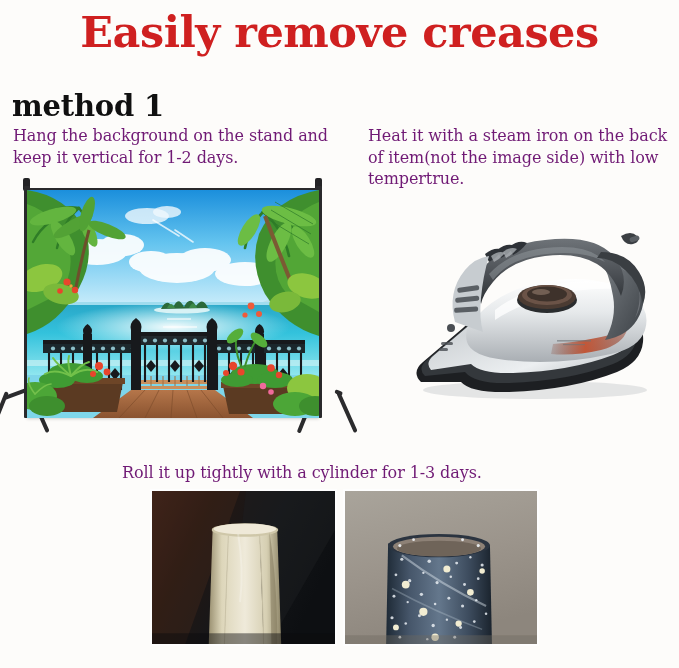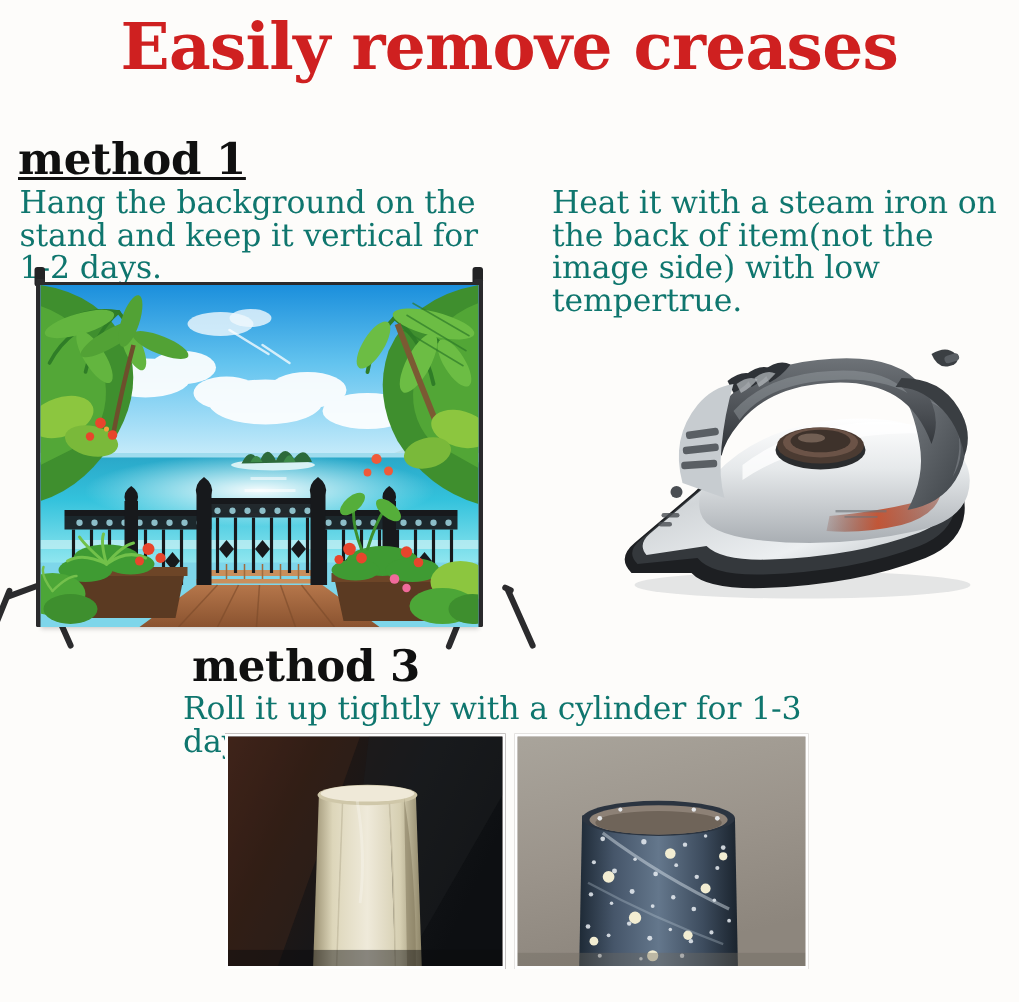--- a/index.html
+++ b/index.html
@@ -45,27 +45,27 @@
     font-weight: bold;
     font-size: 29px;
     line-height: 32px;
     color: #101010;
     letter-spacing: -0.2px;
     white-space: nowrap;
   }
   .m-body {
     position: absolute;
     font-family: "DejaVu Serif", serif;
-    font-size: 21px;
+    font-size: 16px;
     line-height: 21.5px;
-    color: #0f766e;
+    color: #701a75;
     letter-spacing: -0.1px;
   }
 
-  #head1 { left: 12px;  top: 90px; text-decoration: underline; }
+  #head1 { left: 12px;  top: 90px; }
   #body1 { left: 13px;  top: 125px; width: 330px; }
   #head2 { left: 368px; top: 90px; }
   #body2 { left: 368px; top: 125px; width: 310px; }
   #head3 { left: 128px; top: 428px; }
   #body3 { left: 122px; top: 462px; width: 450px; }
 
   
   #stand-scene {
     position: absolute;
     left: 0px;
@@ -580,21 +580,20 @@
       <ellipse cx="162" cy="85" rx="29" ry="12" fill="#4b3b32"></ellipse>
       <ellipse cx="162" cy="83" rx="25" ry="10" fill="#6b5347"></ellipse>
       <ellipse cx="162" cy="82" rx="20" ry="7.5" fill="#3e322b"></ellipse>
       <ellipse cx="156" cy="80" rx="9" ry="3" fill="#9c8574" opacity=".55"></ellipse>
 
       <path d="M236 24 q10 -6 16 0 q4 6 -4 8 q-8 2 -12 -8 z" fill="#3b3f43"></path>
       <rect x="244" y="26" width="10" height="5" rx="2.5" fill="#5a5f64" transform="rotate(-18 244 26)"></rect>
     </svg>
   </div>
 
-  <div class="m-head" id="head3">method 3</div>
   <div class="m-body" id="body3">Roll it up tightly with a cylinder for 1-3 days.</div>
 
   <div class="photo" id="photo-left">
     <svg viewBox="0 0 187 157" preserveAspectRatio="none">
       <defs>
         <linearGradient id="darkbg" x1="0" y1="0" x2="1" y2="0.4">
           <stop offset="0%" stop-color="#3a2018"></stop>
           <stop offset="30%" stop-color="#241712"></stop>
           <stop offset="65%" stop-color="#15171a"></stop>
           <stop offset="100%" stop-color="#0d0f12"></stop>

